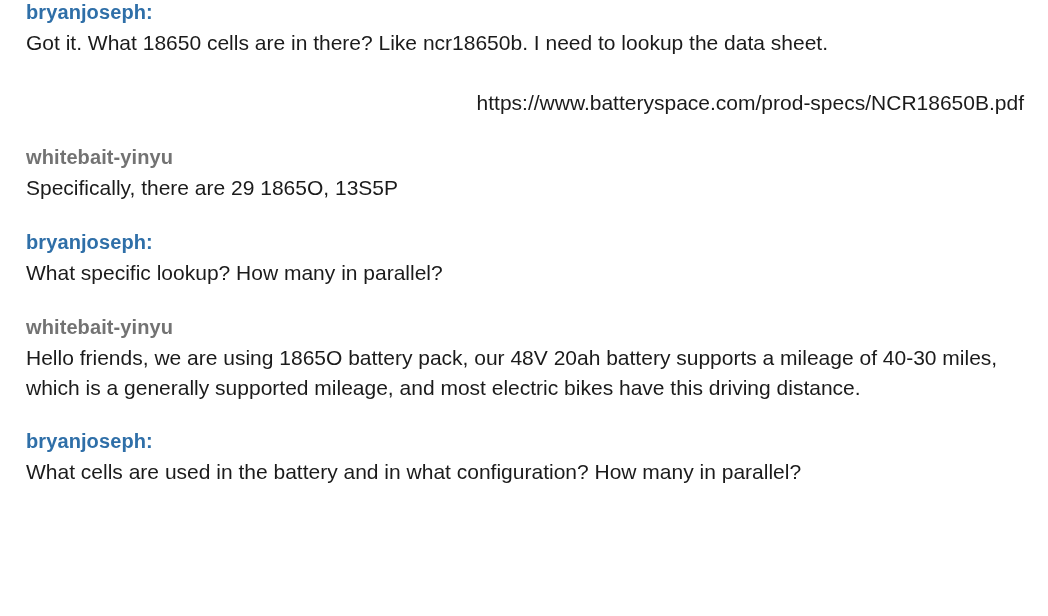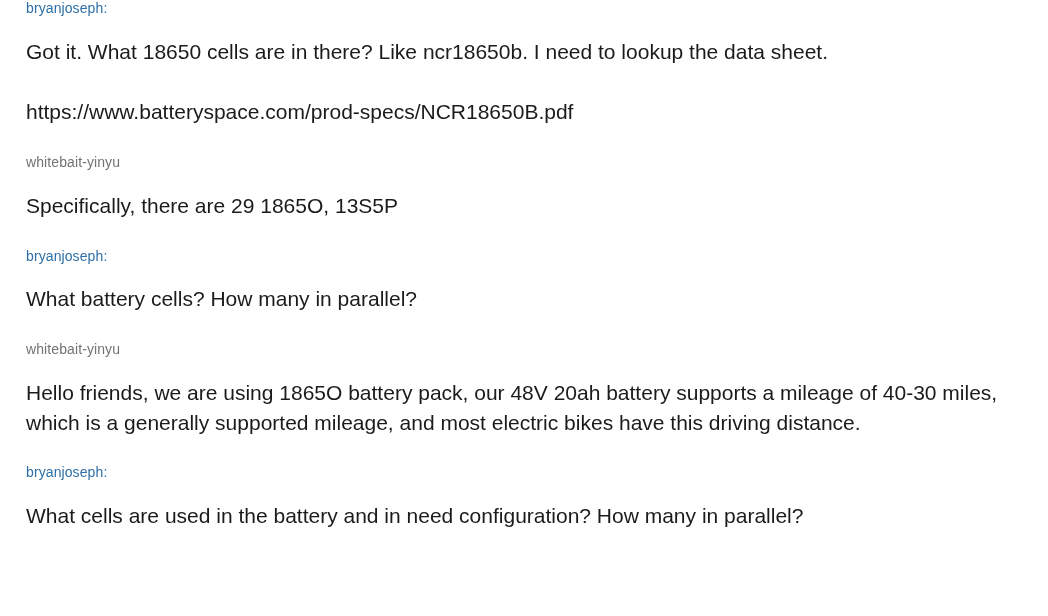--- a/index.html
+++ b/index.html
@@ -16,62 +16,62 @@
   }
   .thread {
     padding: 0 24px 0 26px;
     box-sizing: border-box;
     width: 1048px;
   }
   .post {
     margin: 0;
   }
   .author {
-    font-size: 14px;
-    font-weight: normal;
+    font-size: 20px;
+    font-weight: bold;
     line-height: 1.2;
     letter-spacing: 0.1px;
   }
   .author.blue { color: #2f6fa8; }
   .author.green { color: #737373; }
   .body-text {
     font-size: 21px;
     line-height: 30px;
     color: #1b1b1b;
     font-weight: normal;
   }
-  .p-next { margin-top: 30px; }
+  .p-next { margin-top: 30px; text-align: right; }
   .gap-author { margin-top: 27px; }
   .gap-author-sm { margin-top: 26px; }
-  .body-after-author { margin-top: 20px; }
+  .body-after-author { margin-top: 4px; }
 </style>
 </head>
 <body>
 
 <div class="thread">
 
   <div class="post">
     <div class="author blue">bryanjoseph:</div>
     <div class="body-text body-after-author">Got it. What 18650 cells are in there? Like ncr18650b. I need to lookup the data sheet.</div>
     <div class="body-text p-next">https://www.batteryspace.com/prod-specs/NCR18650B.pdf</div>
   </div>
 
   <div class="post gap-author">
     <div class="author green">whitebait-yinyu</div>
     <div class="body-text body-after-author">Specifically, there are 29 1865O, 13S5P</div>
   </div>
 
   <div class="post gap-author">
     <div class="author blue">bryanjoseph:</div>
-    <div class="body-text body-after-author">What battery cells? How many in parallel?</div>
+    <div class="body-text body-after-author">What specific lookup? How many in parallel?</div>
   </div>
 
   <div class="post gap-author">
     <div class="author green">whitebait-yinyu</div>
     <div class="body-text body-after-author">Hello friends, we are using 1865O battery pack, our 48V 20ah battery supports a mileage of 40-30 miles, which is a generally supported mileage, and most electric bikes have this driving distance.</div>
   </div>
 
   <div class="post gap-author-sm">
     <div class="author blue">bryanjoseph:</div>
-    <div class="body-text body-after-author">What cells are used in the battery and in need configuration? How many in parallel?</div>
+    <div class="body-text body-after-author">What cells are used in the battery and in what configuration? How many in parallel?</div>
   </div>
 
 </div>
 
 </body></html>

